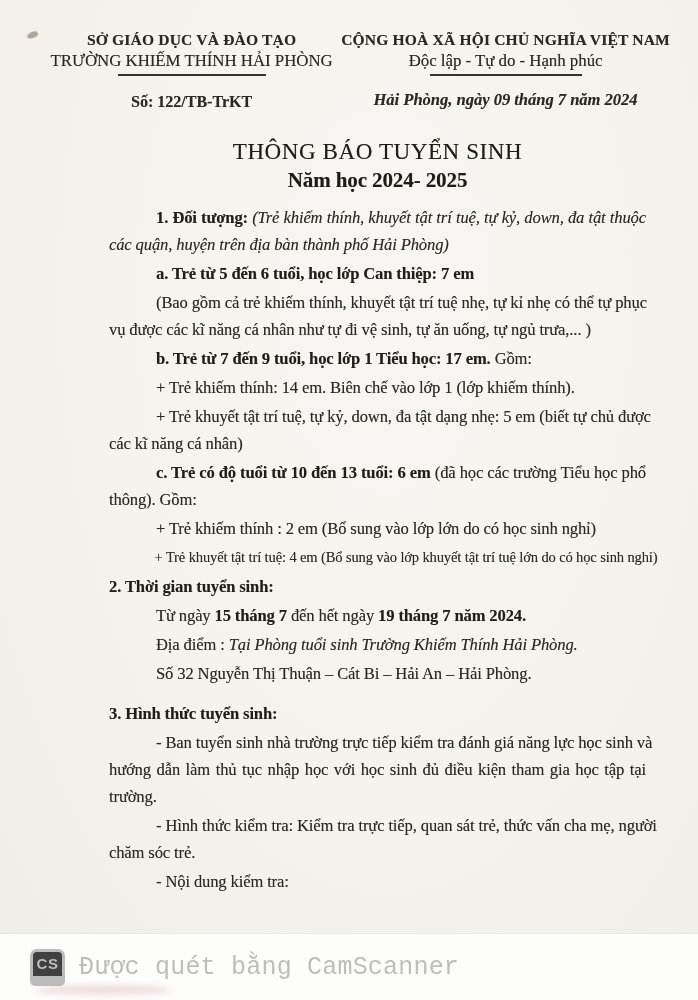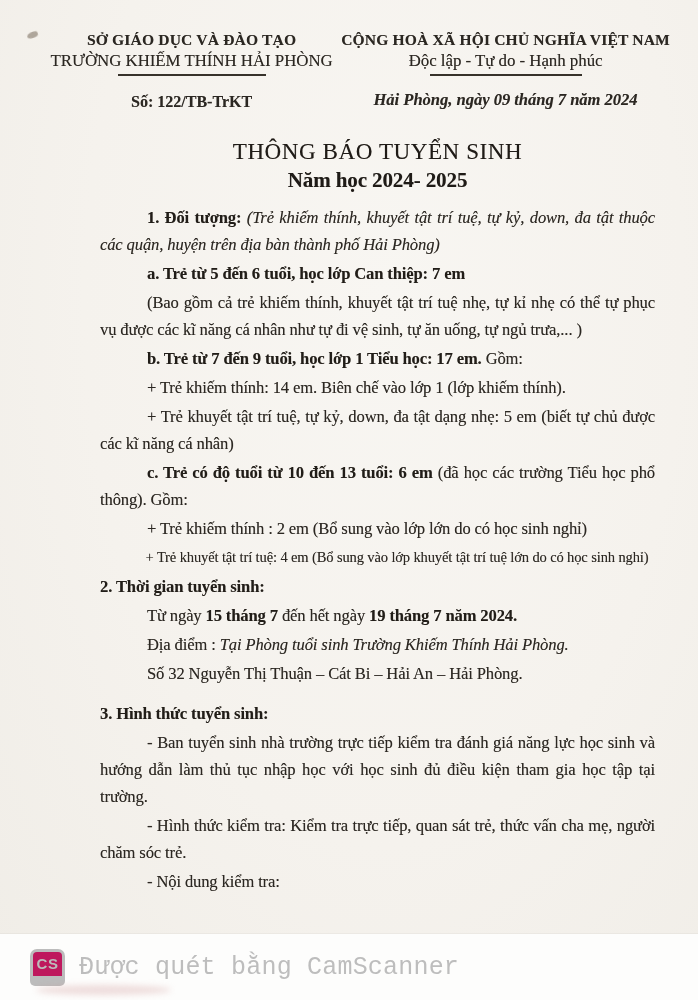--- a/index.html
+++ b/index.html
@@ -26,21 +26,21 @@
   .h-right .h-rule { width: 152px; }
   .h-num  { font-size: 16px;  font-weight: bold; margin-top: 17px; }
   .h-date { font-size: 16.5px; font-weight: bold; font-style: italic; margin-top: 14px; }
 
   
   .doc-col { padding: 0 36px 0 93px; font-size: 16.5px; line-height: 27px; letter-spacing: -0.1px; }
   .title-block { text-align: center; margin: 26px 0 10px; }
   .title    { font-size: 23px; font-weight: normal; letter-spacing: 0.6px; line-height: 29px; color:#1f1b17; }
   .subtitle { font-size: 21px; font-weight: bold; line-height: 28px; color:#1f1b17; }
 
-  .para { margin: 2px 7px; }
+  .para { margin: 2px 16px; }
   .b  { font-weight: bold; color:#211d18; }
   .i  { font-style: italic; }
   .ln { display: block; }
   .ind { padding-left: 47px; }
   .fill { text-align: justify; text-align-last: justify; white-space: nowrap; }
   .cond { font-size: 14.9px; letter-spacing: -0.1px; transform: scaleX(0.97); transform-origin: left center; white-space: nowrap; }
   .s3h { margin-top: 13px; }
 
   
   .scan-bar {
@@ -48,21 +48,21 @@
     background: #fdfdfc;
     display: flex; align-items: center;
     padding-left: 30px;
     box-shadow: 0 -1px 0 rgba(0,0,0,0.03);
   }
   .cs-logo { width: 35px; margin-right: 14px; }
   .cs-top {
     height: 24px;
     border: 3.5px solid #bcbcbc; border-bottom: none;
     border-radius: 7px 7px 0 0;
-    background: #be185d;
+    background: #404040;
     color: #bcbcbc;
     font-family: "Liberation Sans", sans-serif;
     font-weight: bold; font-size: 15px; letter-spacing: 0.5px;
     display: flex; align-items: center; justify-content: center;
   }
   .cs-base { height: 10px; background: #bcbcbc; border-radius: 0 0 5px 5px; }
   .scan-label {
     font-family: Liberation Mono, monospace;
     font-size: 25px; color: #bdbdbd; letter-spacing: 0.2px;
   }

